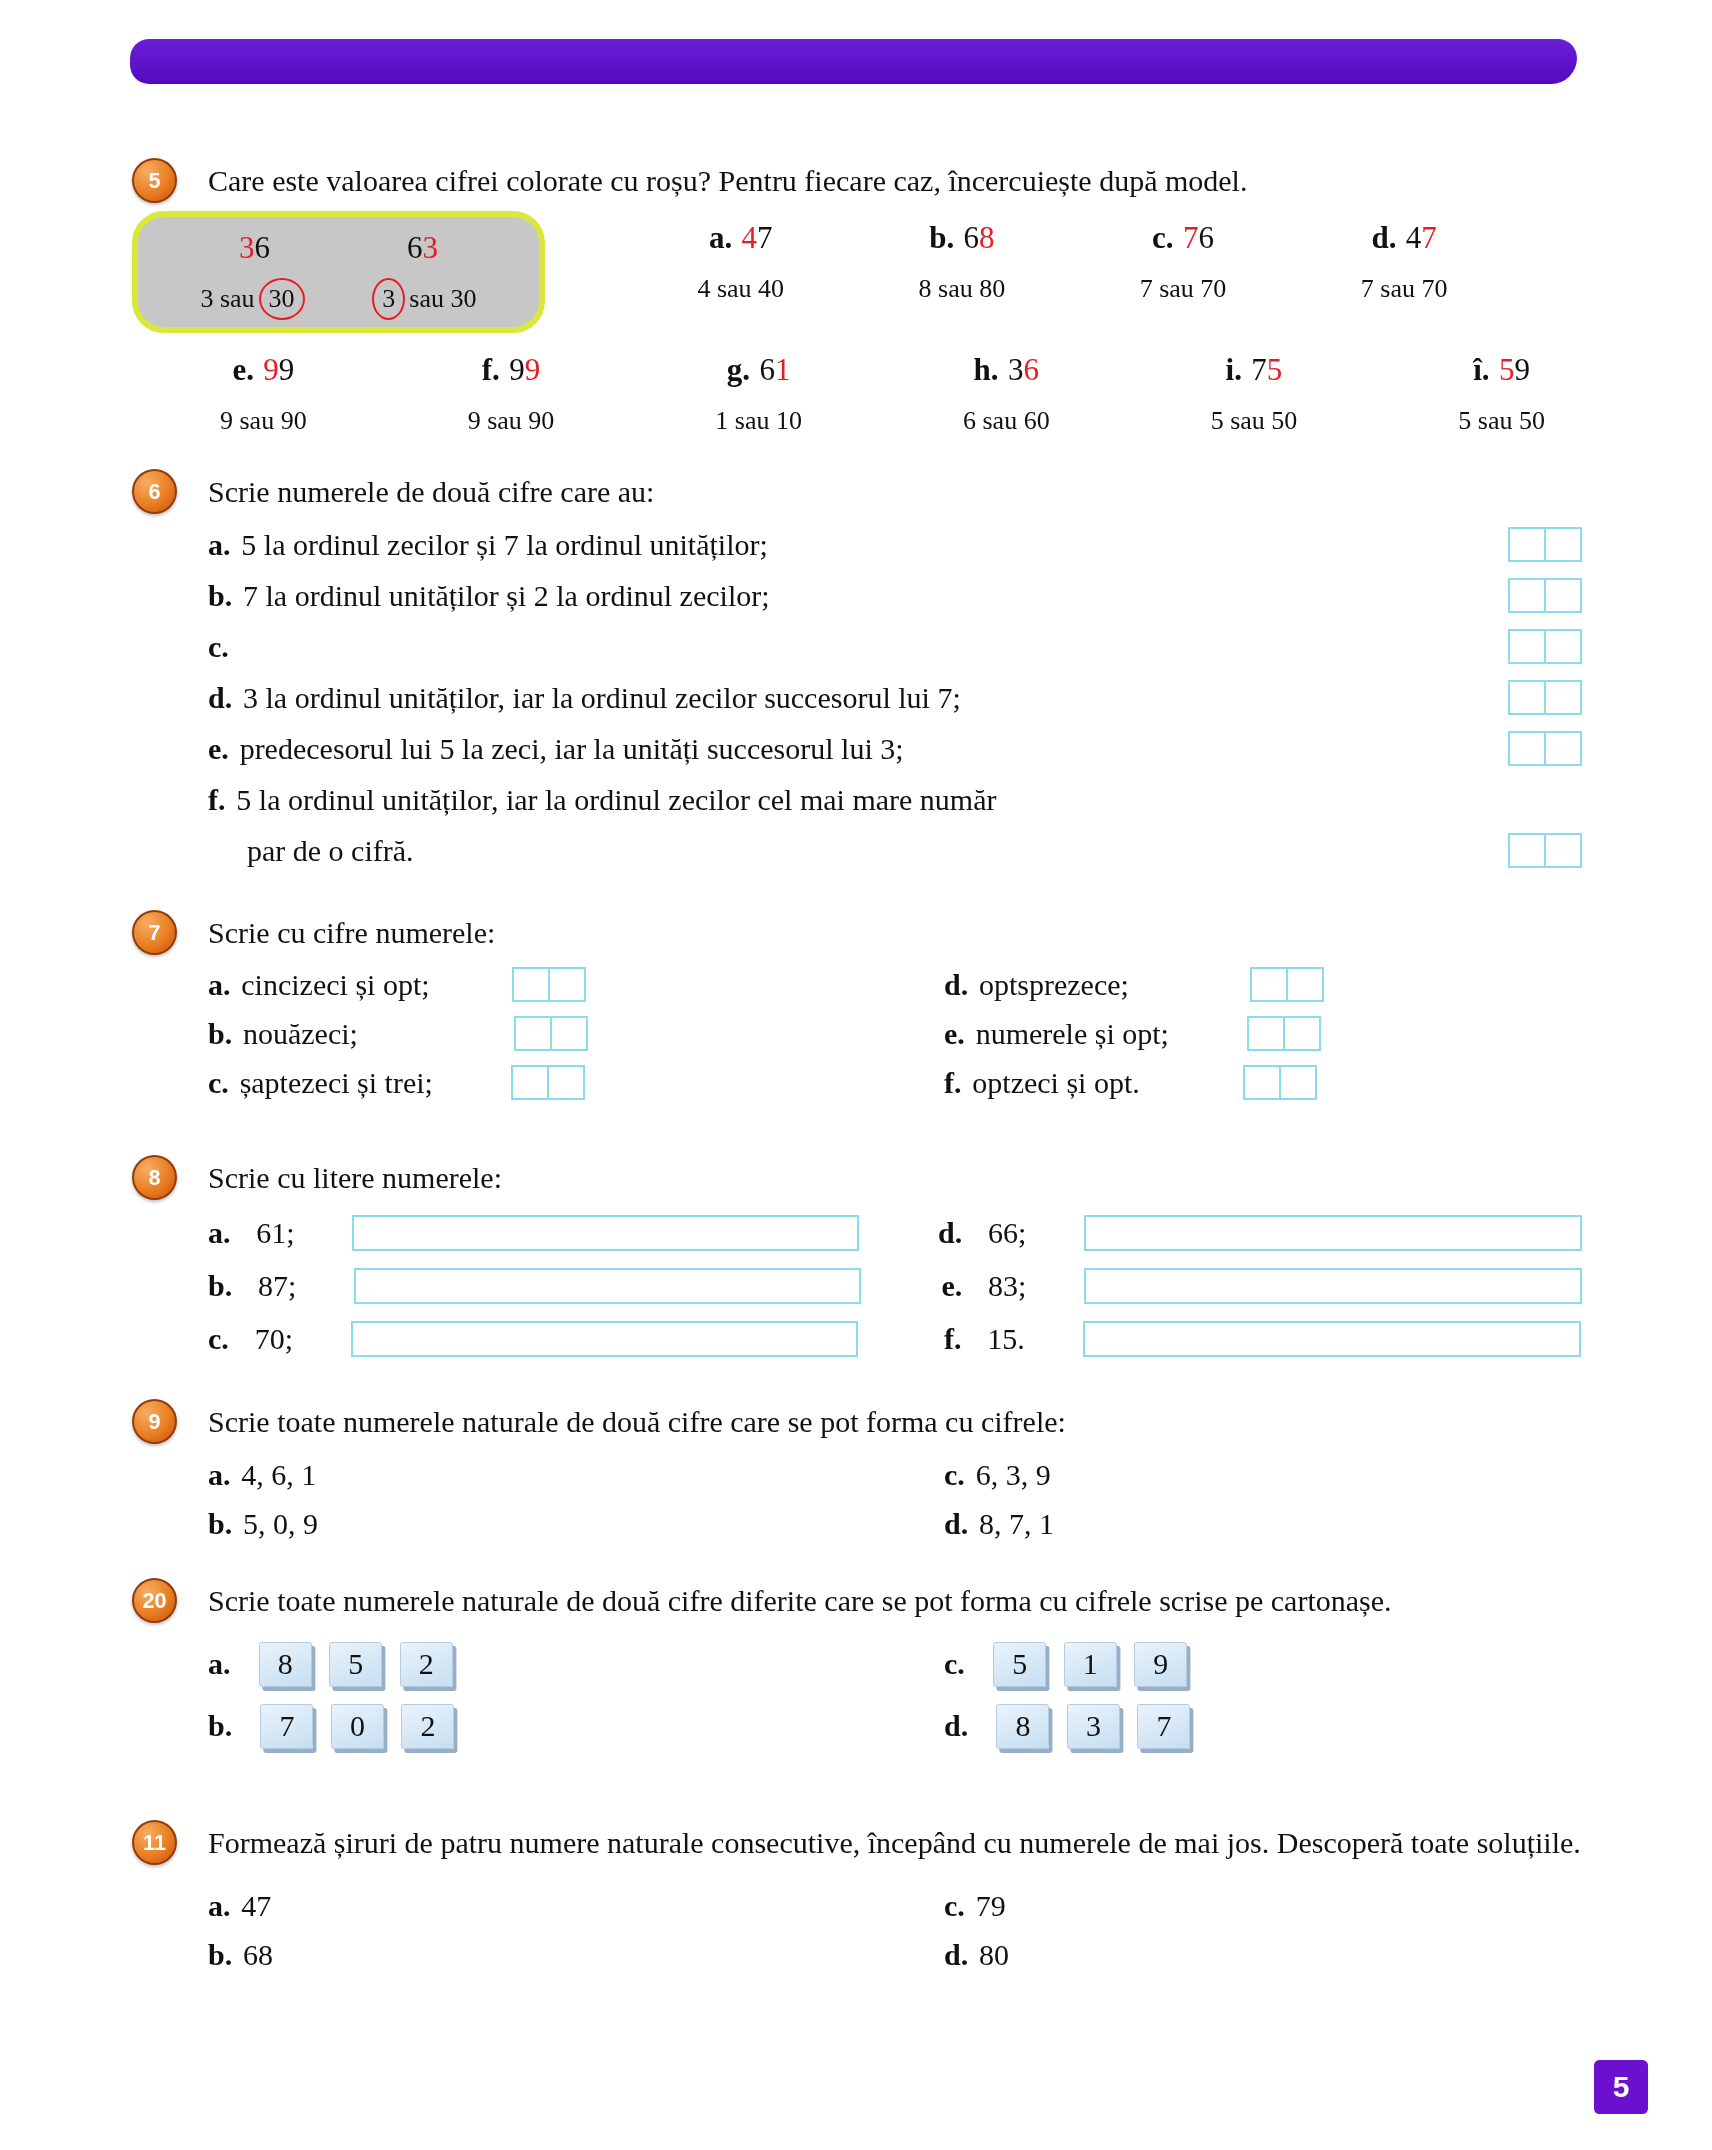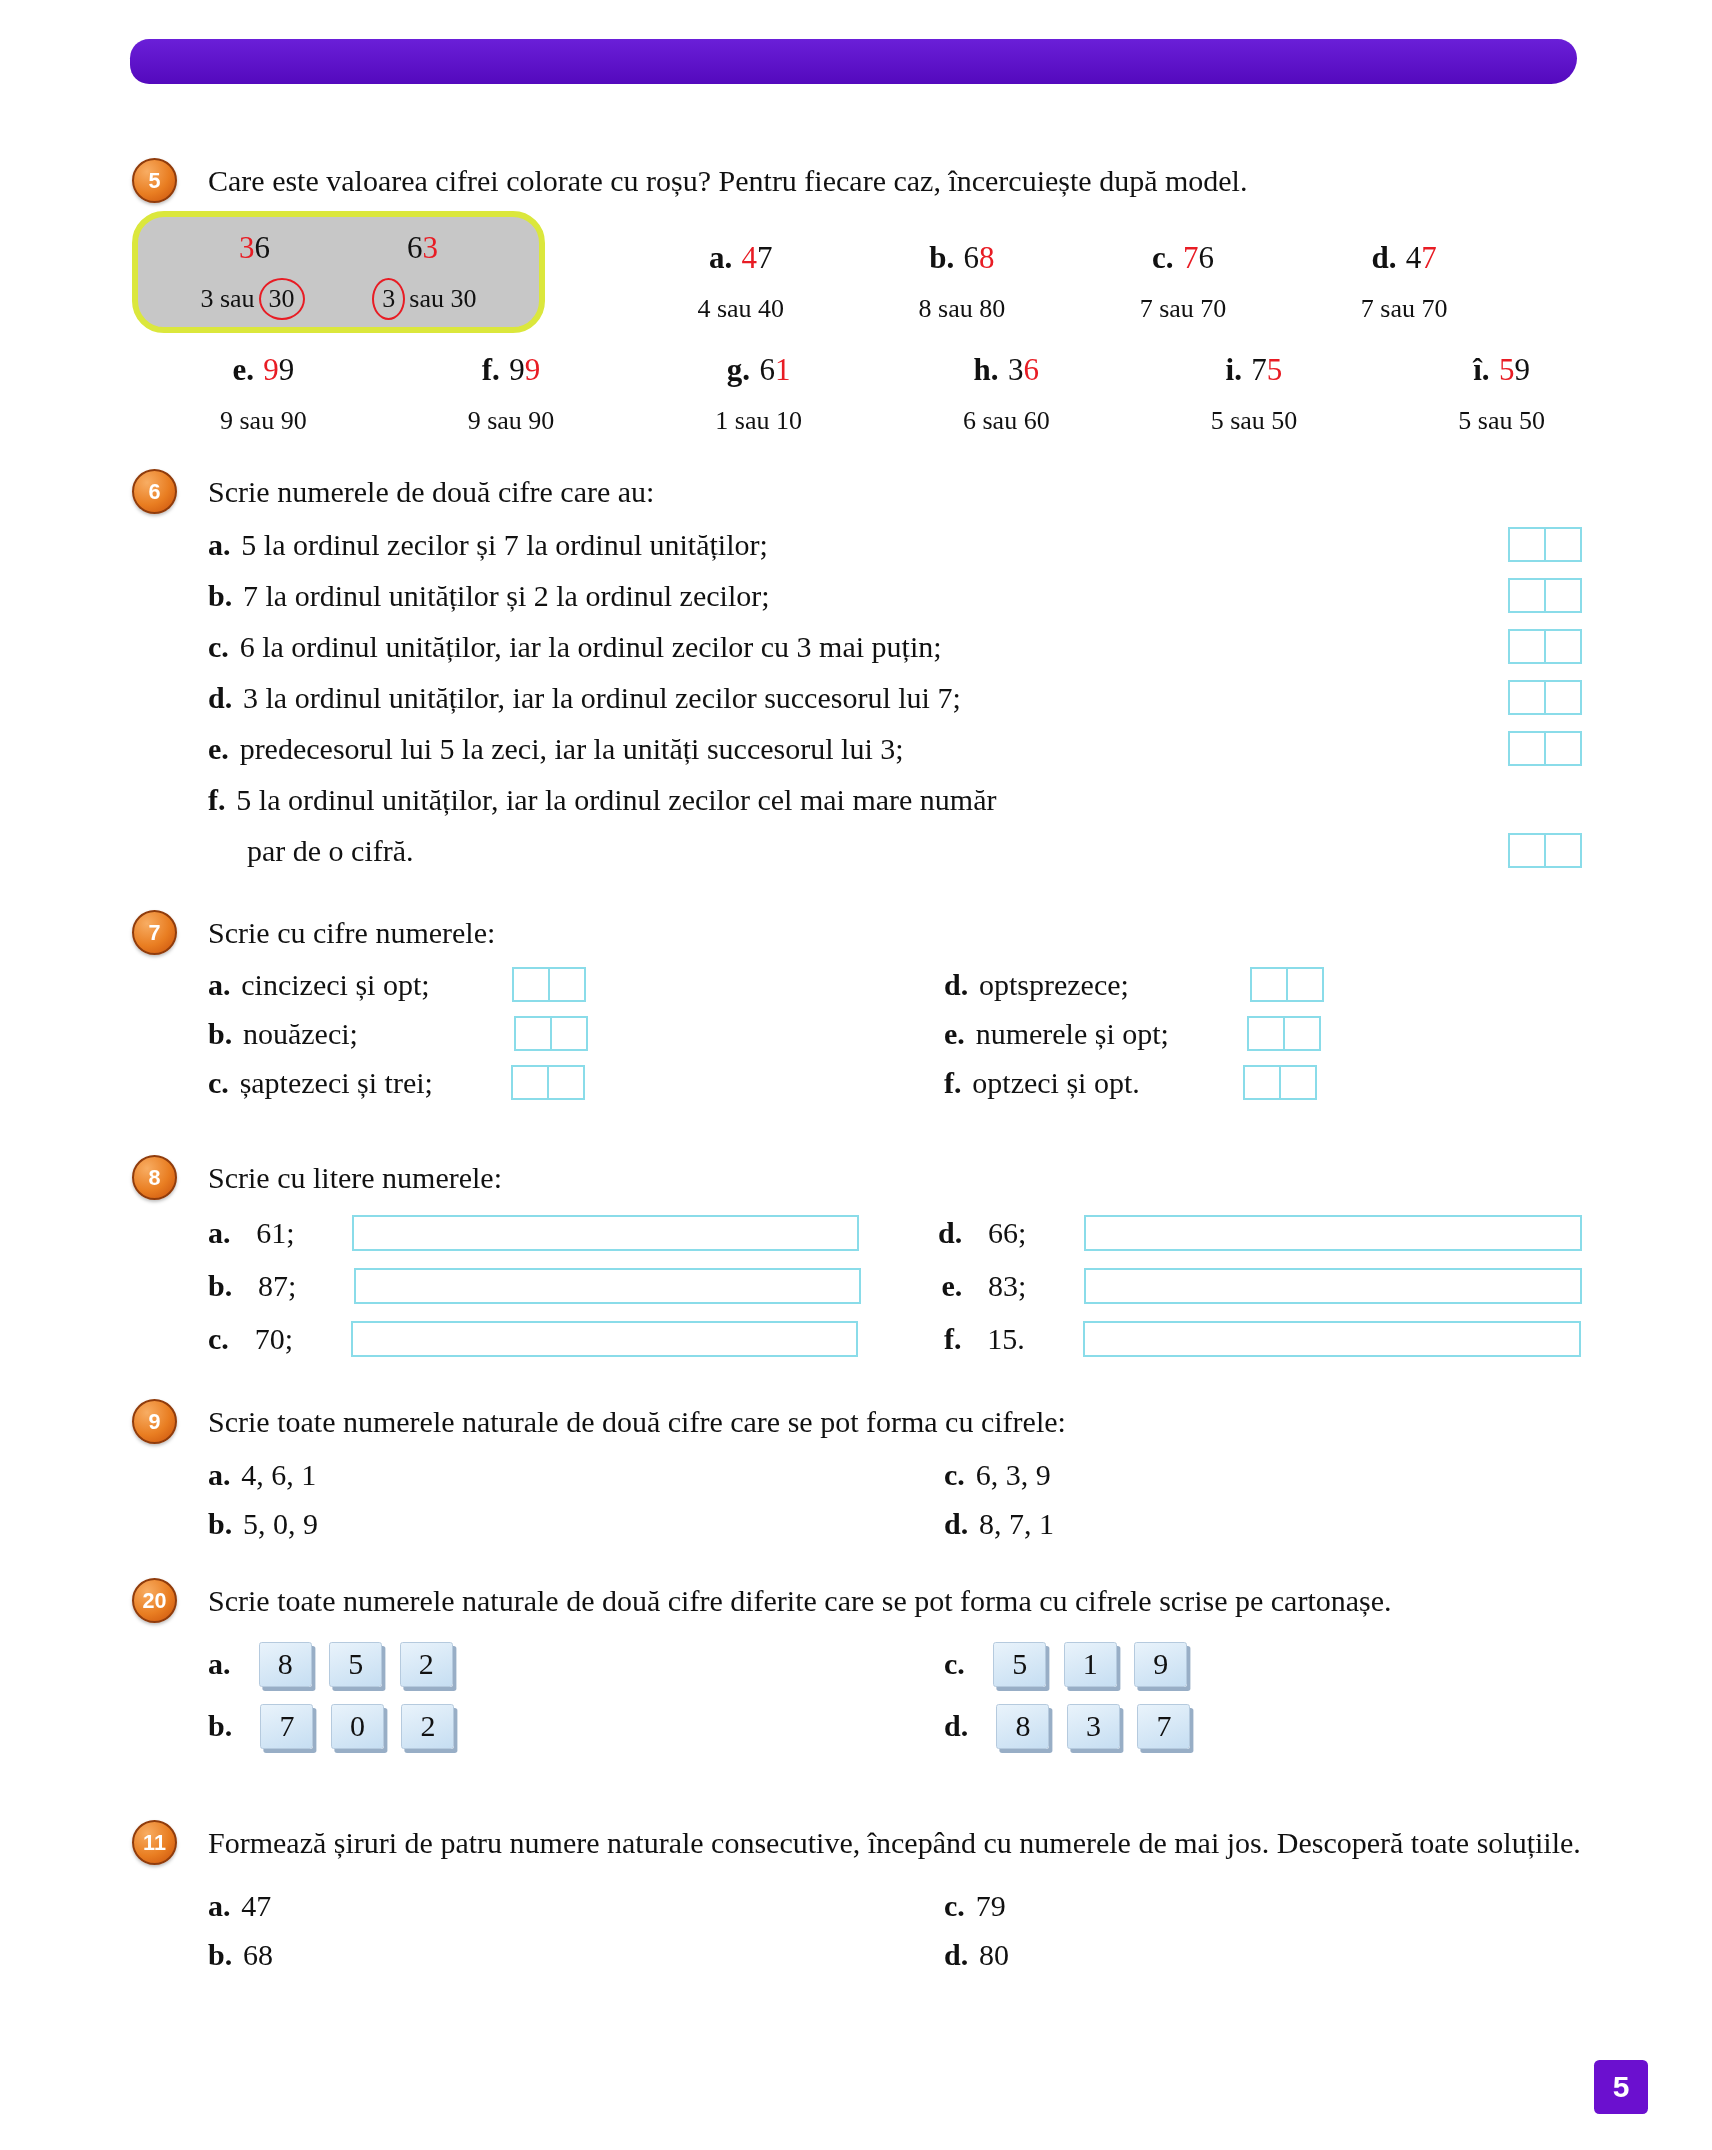--- a/index.html
+++ b/index.html
@@ -23,21 +23,21 @@
     border:2.7px solid #903c0c; color:#fff; font-family:"Liberation Sans", sans-serif;
     font-weight:bold; font-size:21.6px; display:flex; align-items:center; justify-content:center;
     box-shadow:0 2px 3.4px rgba(0,0,0,.25);
   }
   .ex-title { font-size:30px; line-height:46px; max-width:1376px; }
 
   .red { color:#e81c24; }
   .lbl { font-weight:bold; margin-right:10.8px; }
 
   
-  .ex5-body { display:flex; align-items:flex-end; margin-top:6.7px; }
+  .ex5-body { display:flex; align-items:flex-start; margin-top:6.7px; }
   .model-box {
     width:413px; border:6px solid #dbe73c; border-radius:32px; background:#c7c7c7;
     display:flex; justify-content:space-evenly; padding:4px 2.7px; flex:0 0 413px;
   }
   .numline { font-size:31px; line-height:53px; white-space:nowrap; }
   .numline .lbl { margin-right:9.4px; }
   .optline { font-size:26px; line-height:49px; white-space:nowrap; }
   .circled {
     display:inline-block; border:2.7px solid #e81c24; border-radius:50%;
     padding:0 8px; margin:0 4px; line-height:38px;
@@ -188,21 +188,20 @@
         <b class="lbl">b.</b>
         <span>7 la ordinul unităților și 2 la ordinul zecilor;</span>
         <span class="flex-sp"></span>
         <span class="cellbox">
             <span class="cell"></span>
             <span class="cell"></span>
           </span>
       </div>
       <div class="ex6-item">
         <b class="lbl">c.</b>
-        <span>6 la ordinul unităților, iar la ordinul zecilor cu 3 mai puțin;</span>
         <span class="flex-sp"></span>
         <span class="cellbox">
             <span class="cell"></span>
             <span class="cell"></span>
           </span>
       </div>
       <div class="ex6-item">
         <b class="lbl">d.</b>
         <span>3 la ordinul unităților, iar la ordinul zecilor succesorul lui 7;</span>
         <span class="flex-sp"></span>

